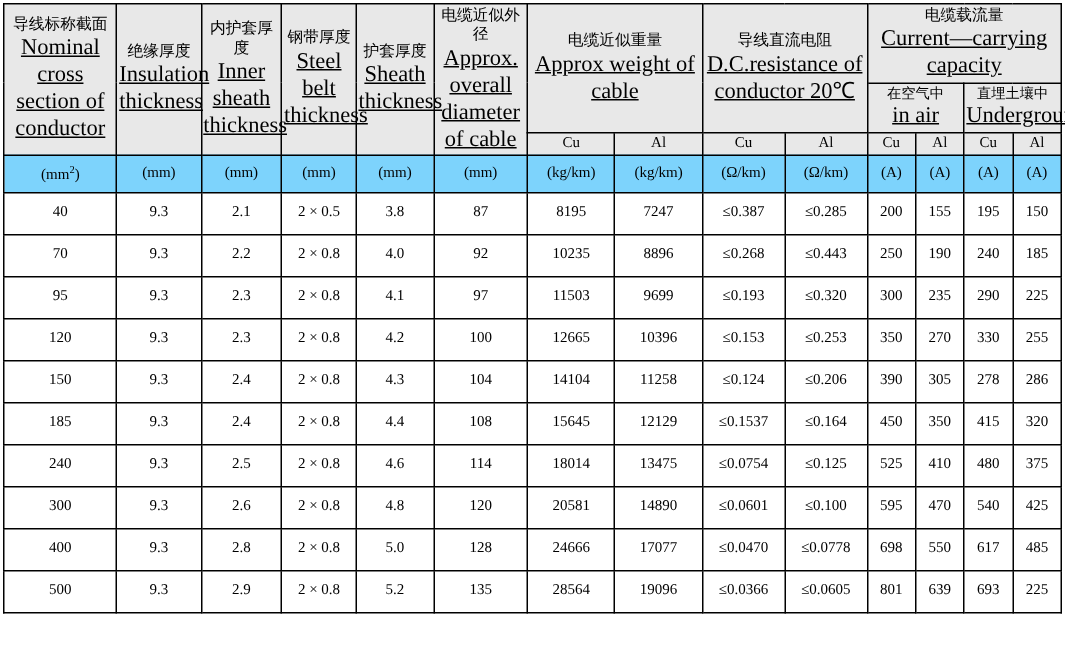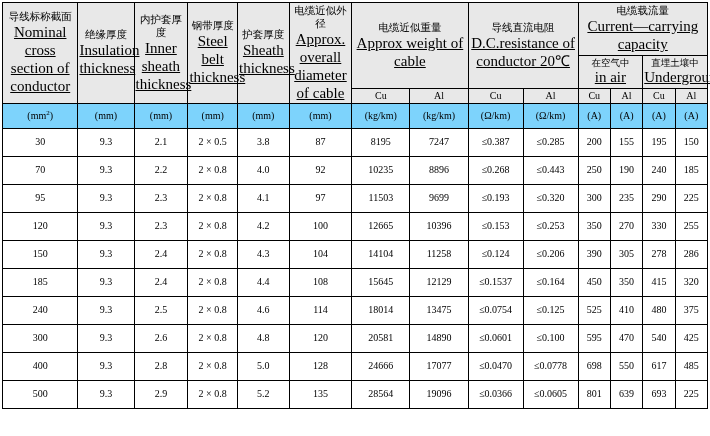--- a/index.html
+++ b/index.html
@@ -174,21 +174,21 @@
         <td class="unit">(kg/km)</td>
         <td class="unit">(Ω/km)</td>
         <td class="unit">(Ω/km)</td>
         <td class="unit">(A)</td>
         <td class="unit">(A)</td>
         <td class="unit">(A)</td>
         <td class="unit">(A)</td>
       </tr>
 
       <tr>
-        <td>30</td>
+        <td>40</td>
         <td>9.3</td>
         <td>2.1</td>
         <td>2 × 0.5</td>
         <td>3.8</td>
         <td>87</td>
         <td>8195</td>
         <td>7247</td>
         <td>≤0.387</td>
         <td>≤0.285</td>
         <td>200</td>

